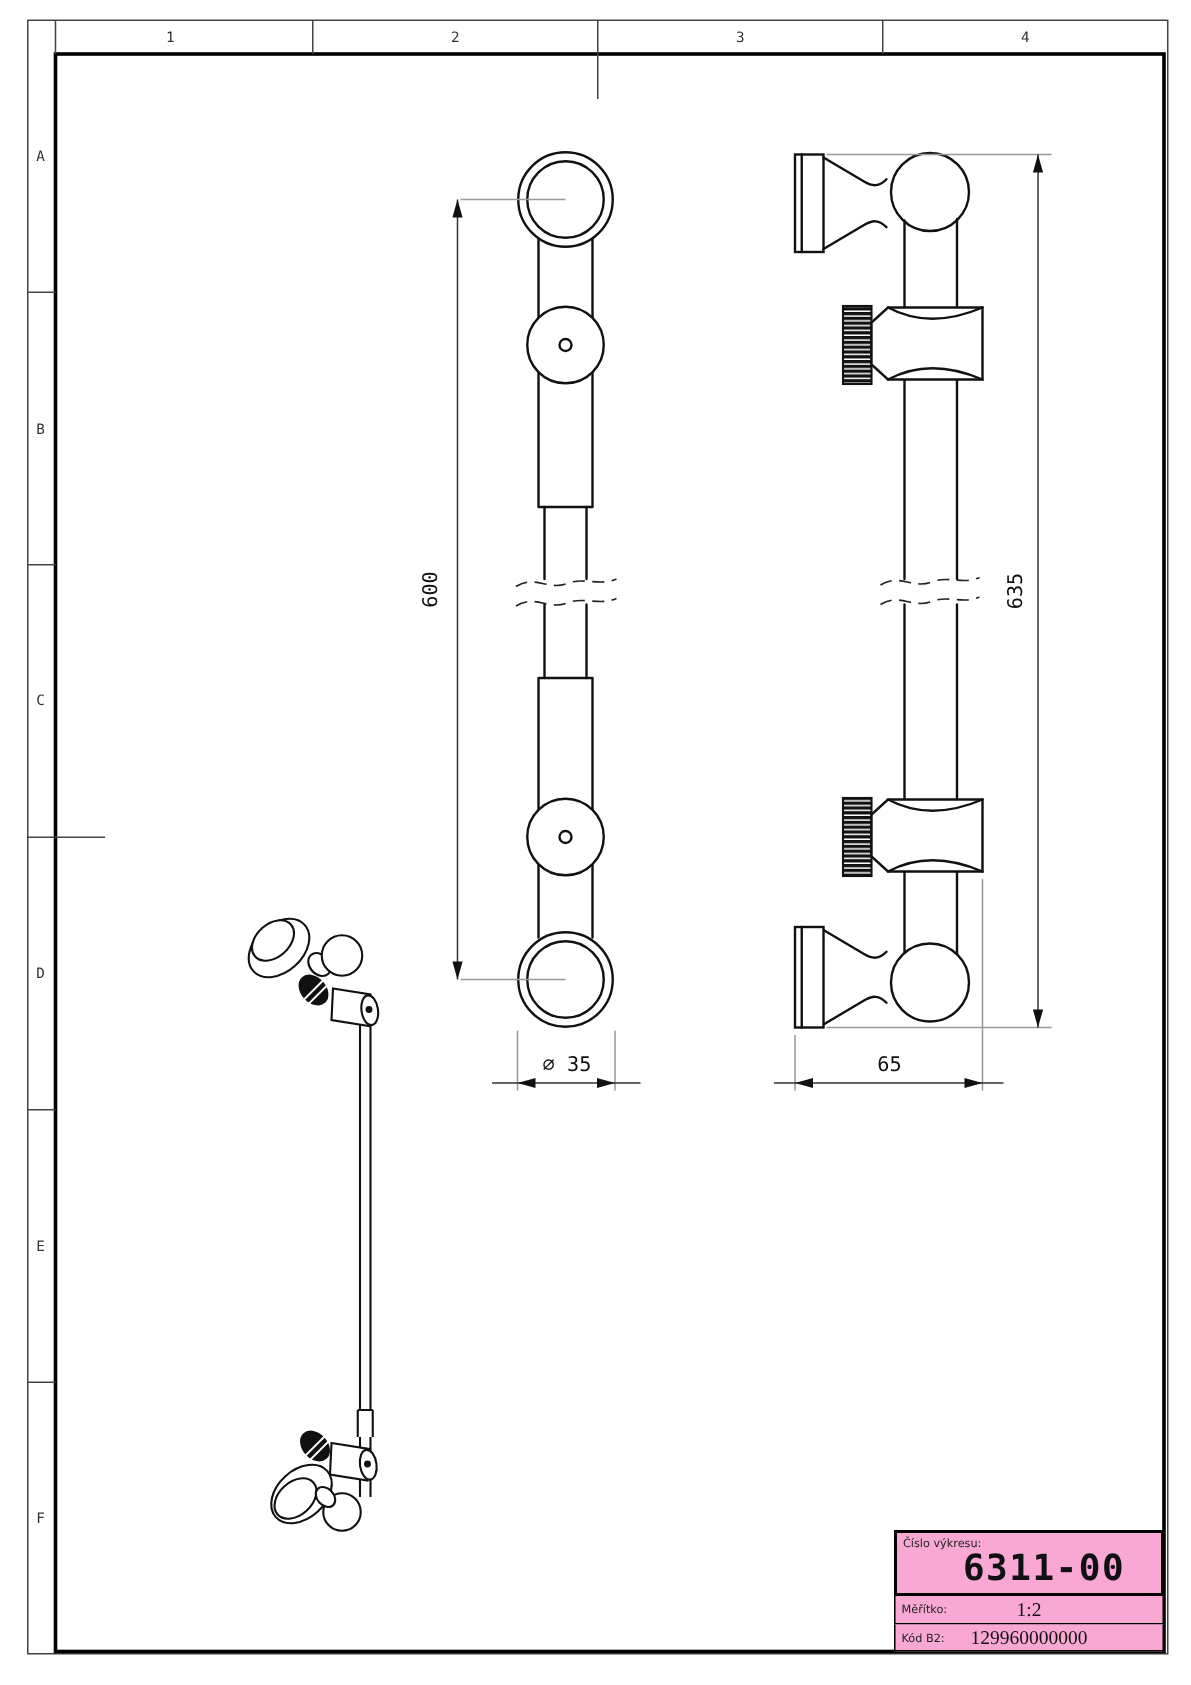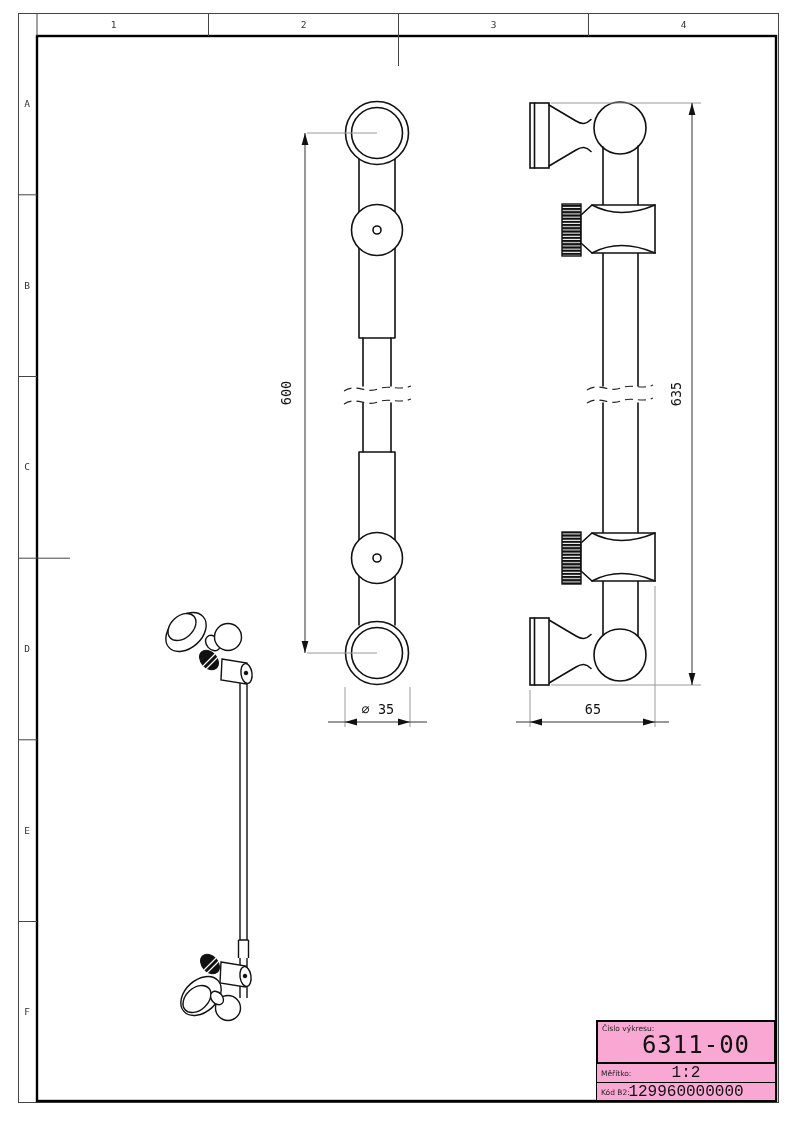--- a/index.html
+++ b/index.html
@@ -22,23 +22,23 @@
   .isostripe{stroke:#fff;stroke-width:1.2;fill:none;}
 
   .title-block{position:absolute;left:596px;top:1020px;width:180px;height:81px;box-sizing:border-box;}
   .tb-row{position:relative;box-sizing:border-box;background:#f9a8d4;}
   .tb-row1{height:44px;border:2px solid #000;}
   .tb-row2{height:19px;border:1px solid #000;border-top:none;}
   .tb-row3{height:18px;border:1px solid #000;border-top:none;padding-left:30px;}
   .tb-label{position:absolute;left:4px;top:2px;font-size:7.5px;color:#222;white-space:nowrap;}
   .tb-label-mid{position:absolute;left:4px;top:50%;transform:translateY(-50%);font-size:7.5px;color:#222;white-space:nowrap;}
   .tb-number{position:absolute;left:0;right:0;top:9px;text-align:center;padding-left:20px;
-             font-family:"DejaVu Sans Mono","Liberation Mono",monospace;font-size:24px;color:#111;letter-spacing:1px;}
+             font-family:"DejaVu Sans Mono","Liberation Mono",monospace;font-size:24px;color:#111;letter-spacing:1px;font-weight:bold;}
   .tb-value{position:absolute;left:0;right:0;top:50%;transform:translateY(-50%);text-align:center;
-            font-family:Liberation Mono, monospace;font-size:16px;color:#111;}
+            font-family:Liberation Serif, serif;font-size:13px;color:#111;}
 </style>
 </head>
 <body>
 
 <div class="page">
 
 <svg width="794" height="1123" viewBox="0 0 794 1123">
   <defs>
     <pattern id="knurl" width="6" height="3.2" patternUnits="userSpaceOnUse">
       <rect width="6" height="3.2" fill="#111"></rect>

